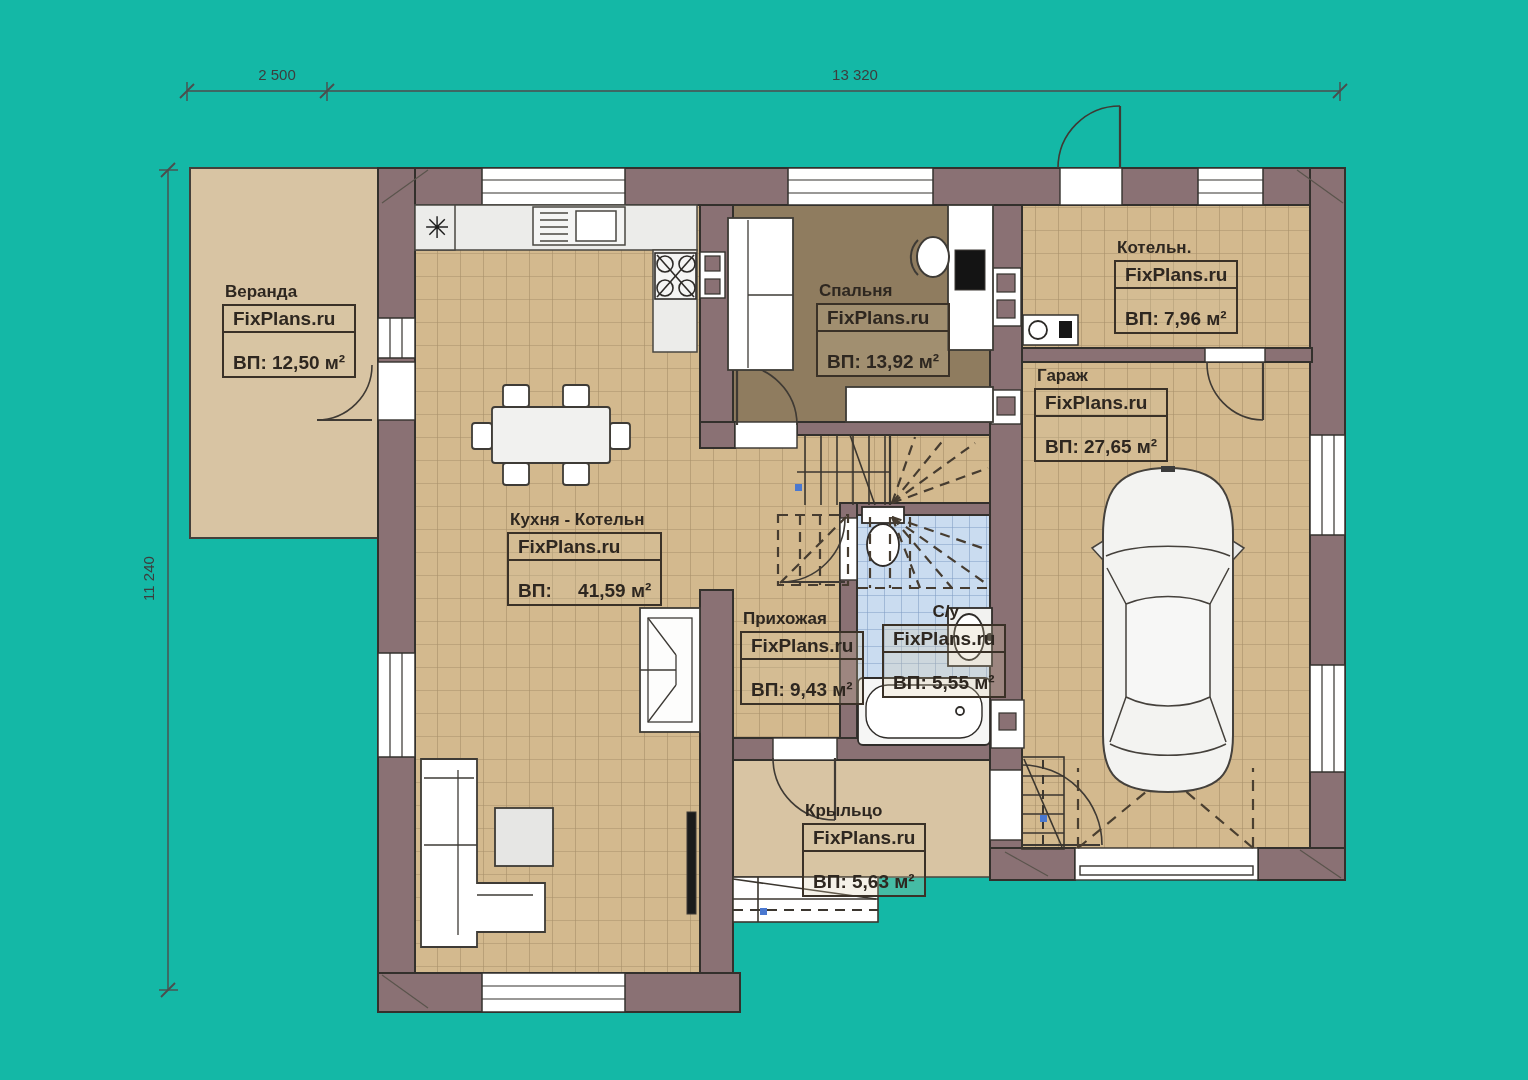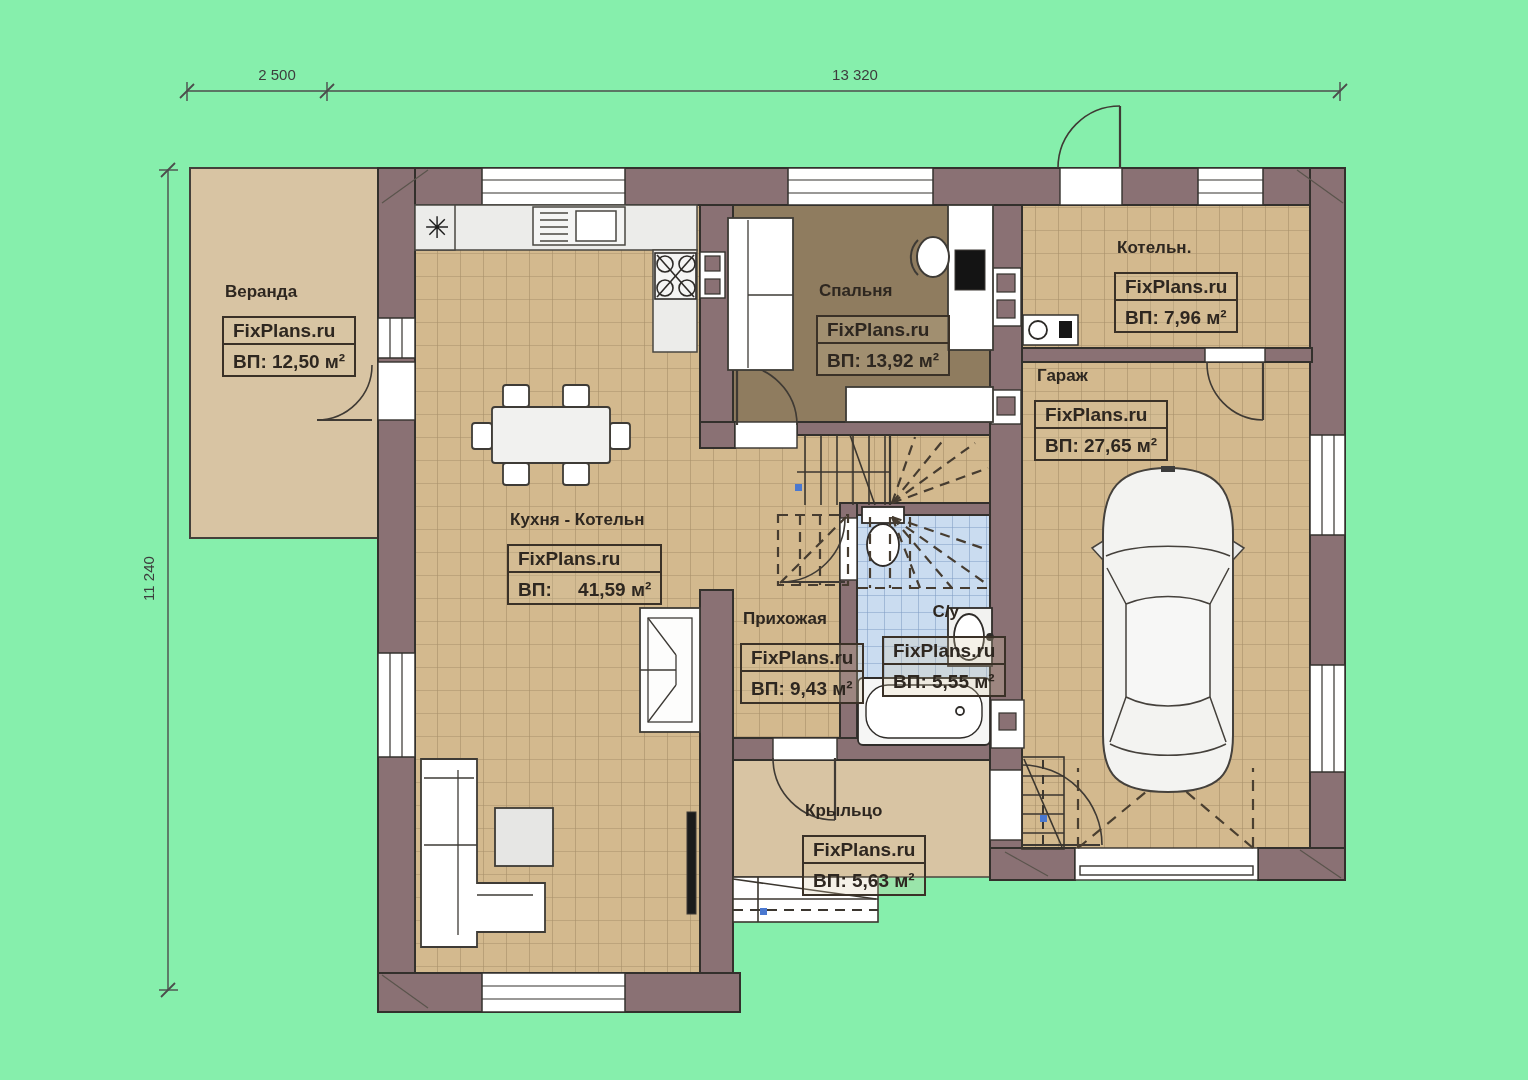--- a/index.html
+++ b/index.html
@@ -1,25 +1,25 @@
 <!DOCTYPE html>
 <html><head>
 <meta charset="utf-8">
 <style>
   html,body{margin:0;padding:0;background:#ffffff;}
-  .canvas{position:relative;width:1528px;height:1080px;background:#86efac;overflow:hidden;
+  .canvas{position:relative;width:1528px;height:1080px;background:#14b8a6;overflow:hidden;
           font-family:"Liberation Sans",sans-serif;}
   svg.plan{position:absolute;left:0;top:0;width:1528px;height:1080px;}
-  .room-label{position:absolute;display:flex;flex-direction:column;gap:14px;color:#2e2720;z-index:5;}
+  .room-label{position:absolute;display:flex;flex-direction:column;gap:2px;color:#2e2720;z-index:5;}
   .room-label.center{align-items:center;}
   .room-name{font-weight:bold;font-size:17px;white-space:nowrap;padding-left:3px;}
   .label-box{border:2px solid #3a3127;background:rgba(216,198,162,0.25);font-size:19px;
              font-weight:bold;white-space:nowrap;}
   .label-box .row1{padding:2px 9px 1px 9px;border-bottom:2px solid #3a3127;}
-  .label-box .row2{padding:6px 9px 2px 9px;}
+  .label-box .row2{padding:19px 9px 2px 9px;}
   .dim-label{position:absolute;font-size:15px;color:#3d3d3d;z-index:5;white-space:nowrap;}
   .dim-label.vert{transform:rotate(-90deg);transform-origin:center;}
   .fridge-glyph{position:absolute;left:418px;top:206px;width:38px;height:42px;display:flex;
                 align-items:center;justify-content:center;font-size:30px;color:#1c1c1c;z-index:4;}
 </style>
 </head>
 <body>
 
 <div class="canvas">
 

